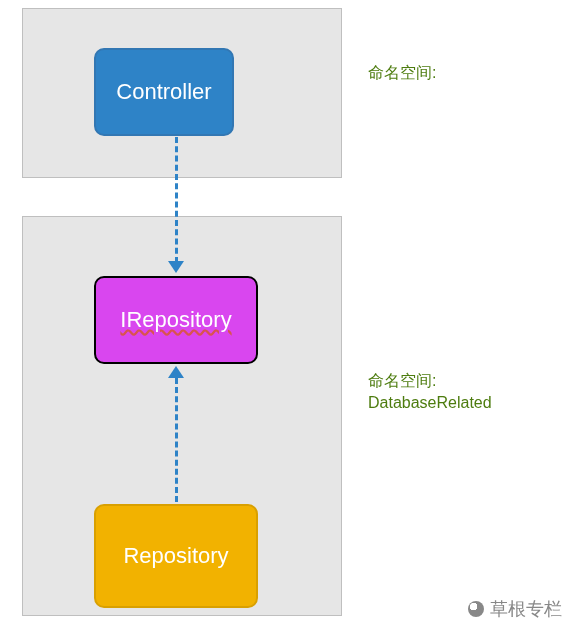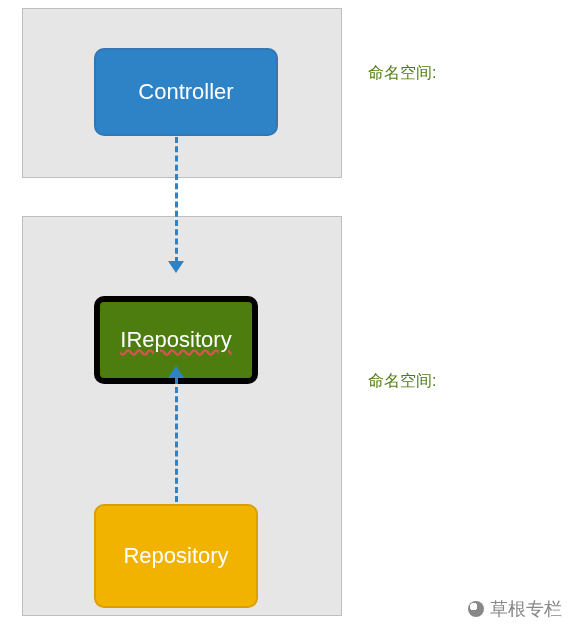--- a/index.html
+++ b/index.html
@@ -20,31 +20,30 @@
     .node {
       position: absolute;
       border-radius: 10px;
       display: flex;
       align-items: center;
       justify-content: center;
       font-size: 22px;
       color: #ffffff;
     }
     .controller {
-      left: 94px; top: 48px; width: 184px; height: 88px;
+      left: 94px; top: 48px; width: 140px; height: 88px;
       background: #2e83c7;
       border: 2px solid #3277b3;
       justify-content: center;
     }
     .irepo {
       left: 94px; top: 276px; width: 164px; height: 88px;
-      background: #4d7c0f;
-      border: 6px solid #000000;
+      background: #d946ef;
+      border: 2px solid #000000;
       color: #ffffff;
-      margin-top: 20px;
     }
     .irepo-text {
       text-decoration: underline;
       text-decoration-color: #d9534f;
       text-decoration-style: wavy;
     }
     .repo {
       left: 94px; top: 504px; width: 164px; height: 104px;
       background: #f2b200;
       border: 2px solid #d9a000;
@@ -108,18 +107,19 @@
 <div class="arrow-line arrow1"></div>
 <div class="arrow-head arrow-head-down"></div>
 <div class="arrow-line arrow2"></div>
 <div class="arrow-head arrow-head-up"></div>
 
 <div class="label label1">
   <span>命名空间:</span><br>
 </div>
 <div class="label label2">
   <span>命名空间:</span><br>
+  <span>DatabaseRelated</span>
 </div>
 
 <div class="watermark">
   <span class="wm-icon"></span>
   <span>草根专栏</span>
 </div>
 
 </body></html>

